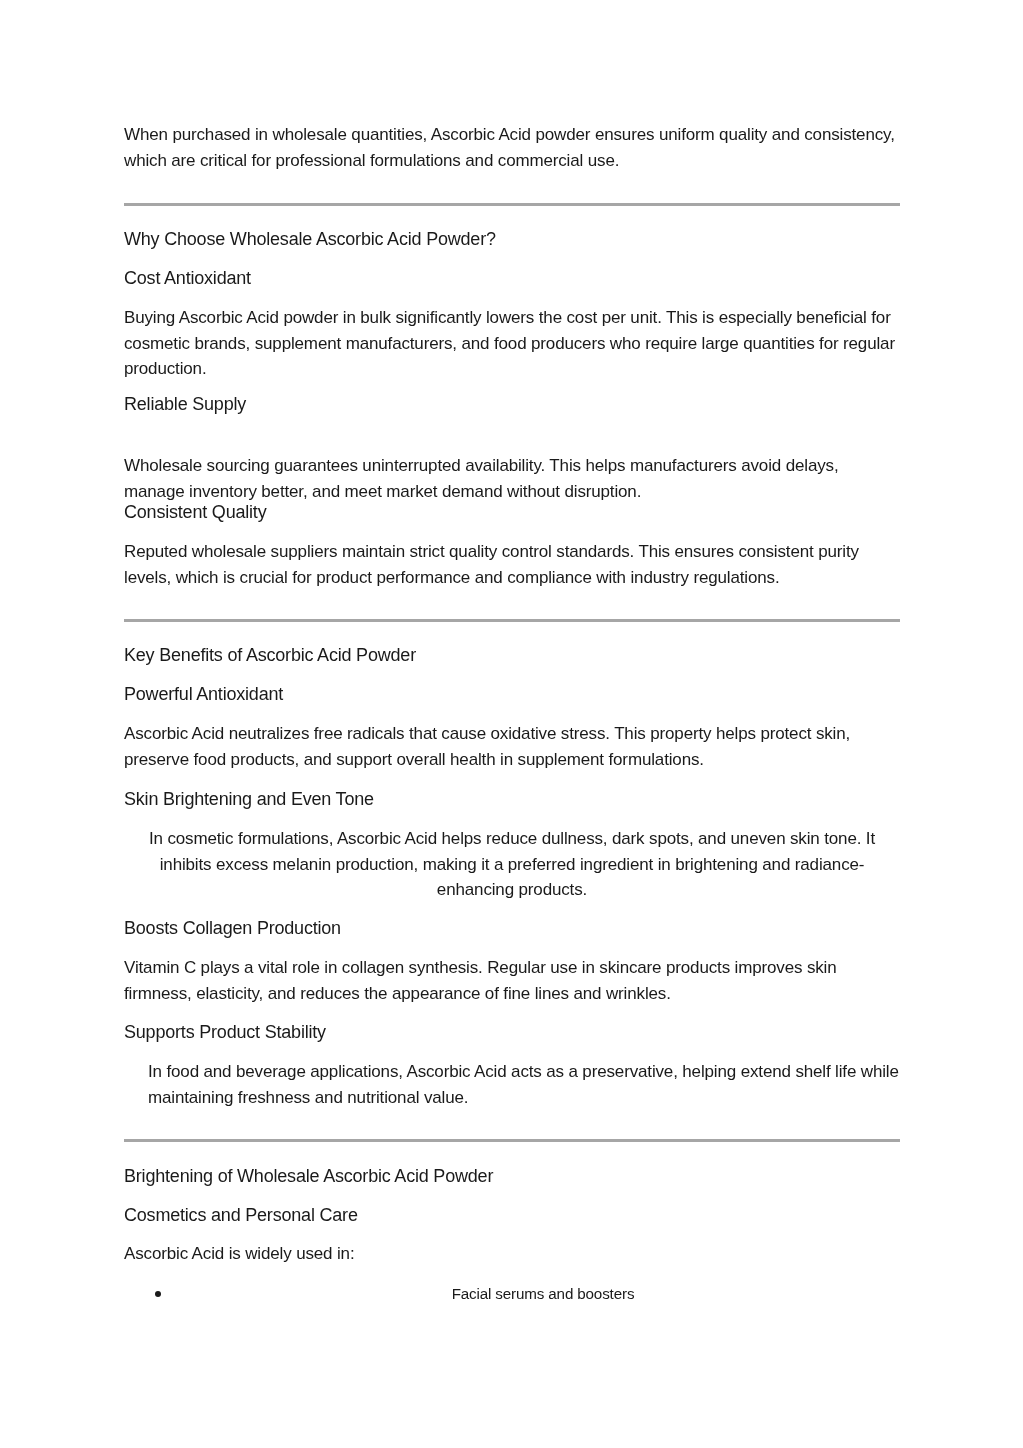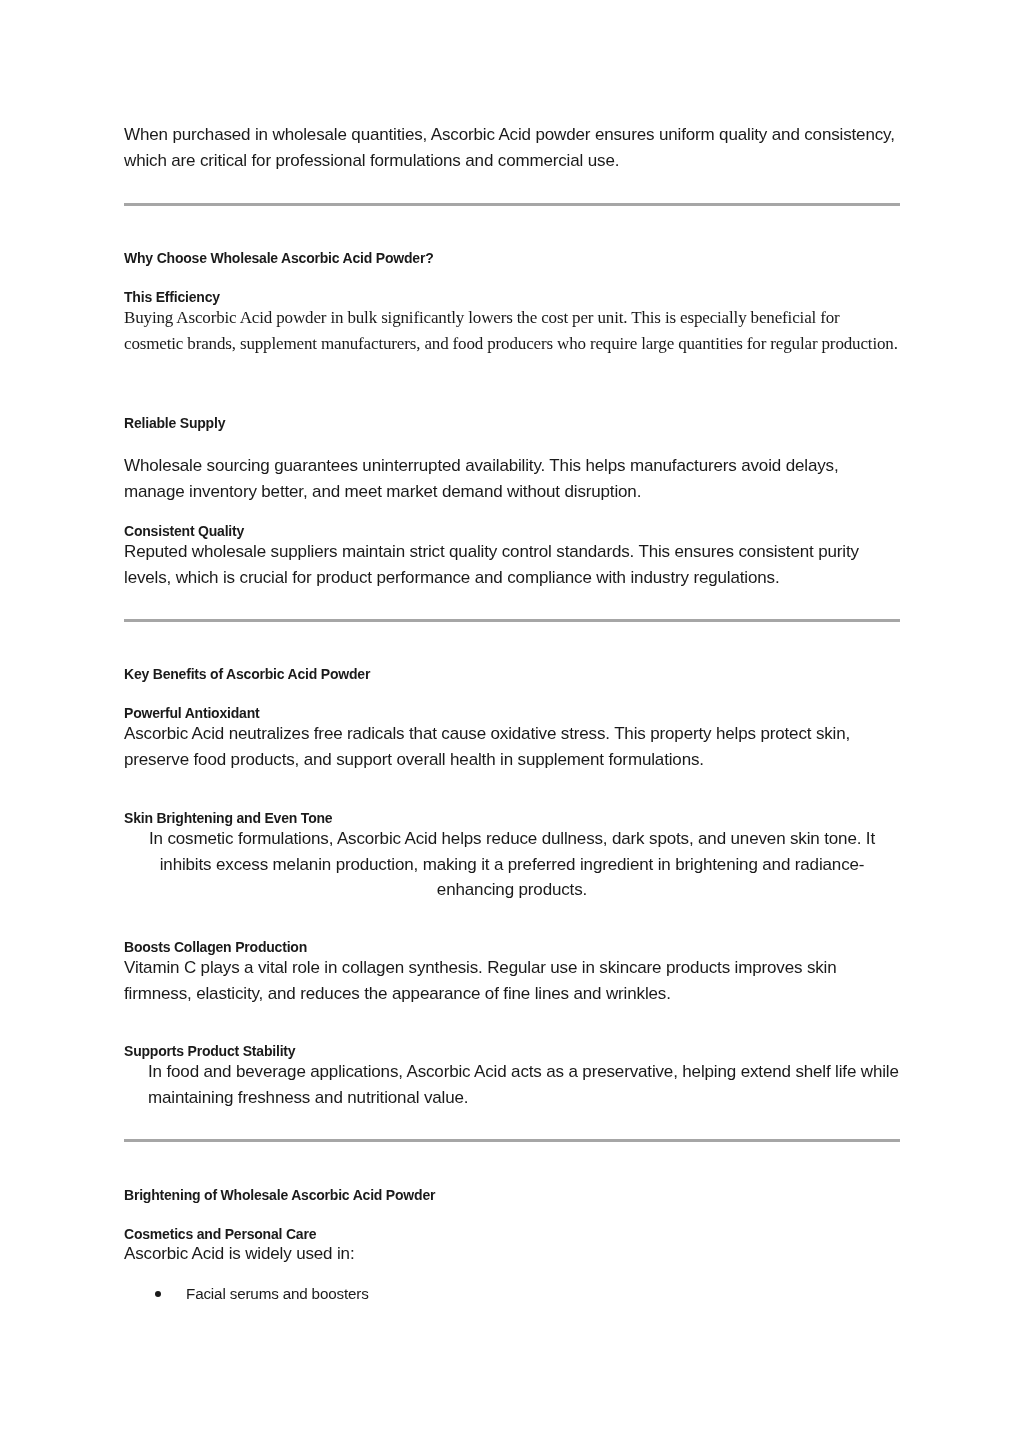--- a/index.html
+++ b/index.html
@@ -1,39 +1,39 @@
 <!DOCTYPE html>
 <html><head>
 <meta charset="utf-8">
 <style>
   html, body { margin: 0; padding: 0; background: #ffffff; }
   body { width: 1023px; height: 1448px; position: relative; overflow: hidden;
          font-family: "Liberation Sans", sans-serif; color: #1a1a1a; }
   .page { position: absolute; left: 124px; top: 0; width: 776px; }
   .blk { position: absolute; left: 0; width: 776px; margin: 0; }
   p.body { font-size: 17px; line-height: 25.6px; letter-spacing: -0.15px; }
-  h3.head { font-size: 14px; line-height: 20px; font-weight: bold; letter-spacing: -0.2px; margin-top: 19px; }
+  h3.head { font-size: 18px; line-height: 20px; font-weight: normal; letter-spacing: -0.2px; }
   .rule { position: absolute; left: 0; width: 776px; height: 3px; background: #a6a6a6; }
-  ul.bullets { position: absolute; left: 0; width: 776px; margin: 0; padding: 0; list-style: none; }
+  ul.bullets { position: absolute; left: 0; width: 776px; margin: 0; padding: 0; list-style: none; text-align: center; }
   ul.bullets li { position: relative; padding-left: 62px; font-size: 15.2px; line-height: 25.6px; letter-spacing: -0.15px; }
   .bullet-dot { position: absolute; left: 31px; top: 10px; width: 6px; height: 6px; border-radius: 50%; background: #1a1a1a; }
 </style>
 </head>
 <body>
 
 <div class="page">
 
   <p class="blk body" style="top:122px;">When purchased in wholesale quantities, Ascorbic Acid powder ensures uniform quality and consistency, which are critical for professional formulations and commercial use.</p>
 
   <div class="rule" style="top:203px;"></div>
 
   <h3 class="blk head" style="top:229px;">Why Choose Wholesale Ascorbic Acid Powder?</h3>
 
-  <h3 class="blk head" style="top:268px;">This Efficiency</h3>
-  <p class="blk body" style="top:305px;font-family:Liberation Serif, serif;">Buying Ascorbic Acid powder in bulk significantly lowers the cost per unit. This is especially beneficial for cosmetic brands, supplement manufacturers, and food producers who require large quantities for regular production.</p>
+  <h3 class="blk head" style="top:268px;">Cost Antioxidant</h3>
+  <p class="blk body" style="top:305px;">Buying Ascorbic Acid powder in bulk significantly lowers the cost per unit. This is especially beneficial for cosmetic brands, supplement manufacturers, and food producers who require large quantities for regular production.</p>
 
   <h3 class="blk head" style="top:394px;">Reliable Supply</h3>
   <p class="blk body" style="top:453px;">Wholesale sourcing guarantees uninterrupted availability. This helps manufacturers avoid delays, manage inventory better, and meet market demand without disruption.</p>
 
   <h3 class="blk head" style="top:502px;">Consistent Quality</h3>
   <p class="blk body" style="top:539px;">Reputed wholesale suppliers maintain strict quality control standards. This ensures consistent purity levels, which is crucial for product performance and compliance with industry regulations.</p>
 
   <div class="rule" style="top:619px;"></div>
 
   <h3 class="blk head" style="top:645px;">Key Benefits of Ascorbic Acid Powder</h3>

